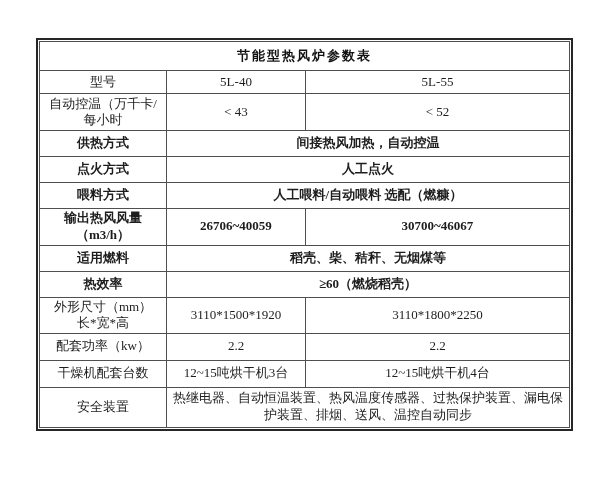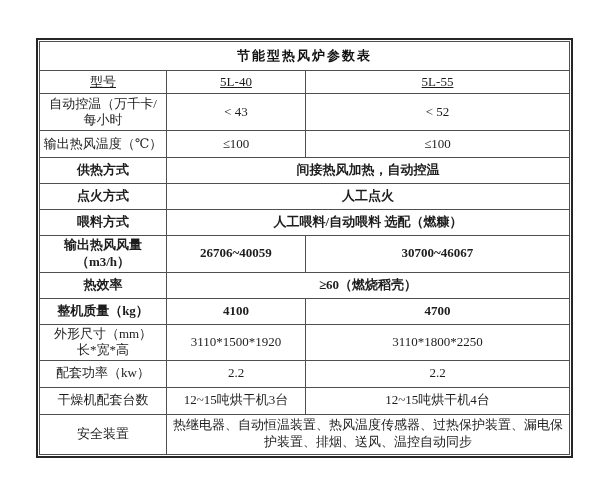--- a/index.html
+++ b/index.html
@@ -37,21 +37,21 @@
     padding: 1px 3px;
     overflow: hidden;
   }
   td.title-cell {
     font-size: 20px;
     font-weight: bold;
     letter-spacing: 2px;
     color: #111111;
   }
   tr.r-title  { height: 29px; }
-  tr.r-model  { height: 23px; text-decoration: underline; }
+  tr.r-model  { height: 23px; }
   tr.r-2line  { height: 37px; }
   tr.r-std    { height: 26px; font-weight: bold; }
   tr.r-std27  { height: 27px; }
   tr.r-dims   { height: 36px; }
   tr.r-safety { height: 40px; }
   .lbl-line { display: block; line-height: 1.25; }
   td.safety-val {
     line-height: 1.45;
     padding: 2px 4px;
   }
@@ -80,25 +80,20 @@
 
     <tr class="r-2line">
       <td>
         <span class="lbl-line">自动控温（万千卡/</span>
         <span class="lbl-line">每小时</span>
       </td>
       <td>&lt; 43</td>
       <td>&lt; 52</td>
     </tr>
 
-    <tr class="r-std27">
-      <td>输出热风温度（℃）</td>
-      <td>≤100</td>
-      <td>≤100</td>
-    </tr>
 
     <tr class="r-std">
       <td>供热方式</td>
       <td colspan="2">间接热风加热，自动控温</td>
     </tr>
 
     <tr class="r-std">
       <td>点火方式</td>
       <td colspan="2">人工点火</td>
     </tr>
@@ -107,31 +102,30 @@
       <td>喂料方式</td>
       <td colspan="2">人工喂料/自动喂料 选配（燃糠）</td>
     </tr>
 
     <tr class="r-std">
       <td>输出热风风量（m3/h）</td>
       <td>26706~40059</td>
       <td>30700~46067</td>
     </tr>
 
+    <tr class="r-std">
+      <td>适用燃料</td>
+      <td colspan="2">稻壳、柴、秸秆、无烟煤等</td>
+    </tr>
 
     <tr class="r-std">
       <td>热效率</td>
       <td colspan="2">≥60（燃烧稻壳）</td>
     </tr>
 
-    <tr class="r-std">
-      <td>整机质量（kg）</td>
-      <td>4100</td>
-      <td>4700</td>
-    </tr>
 
     <tr class="r-dims">
       <td>
         <span class="lbl-line">外形尺寸（mm）</span>
         <span class="lbl-line">长*宽*高</span>
       </td>
       <td>3110*1500*1920</td>
       <td>3110*1800*2250</td>
     </tr>
 

